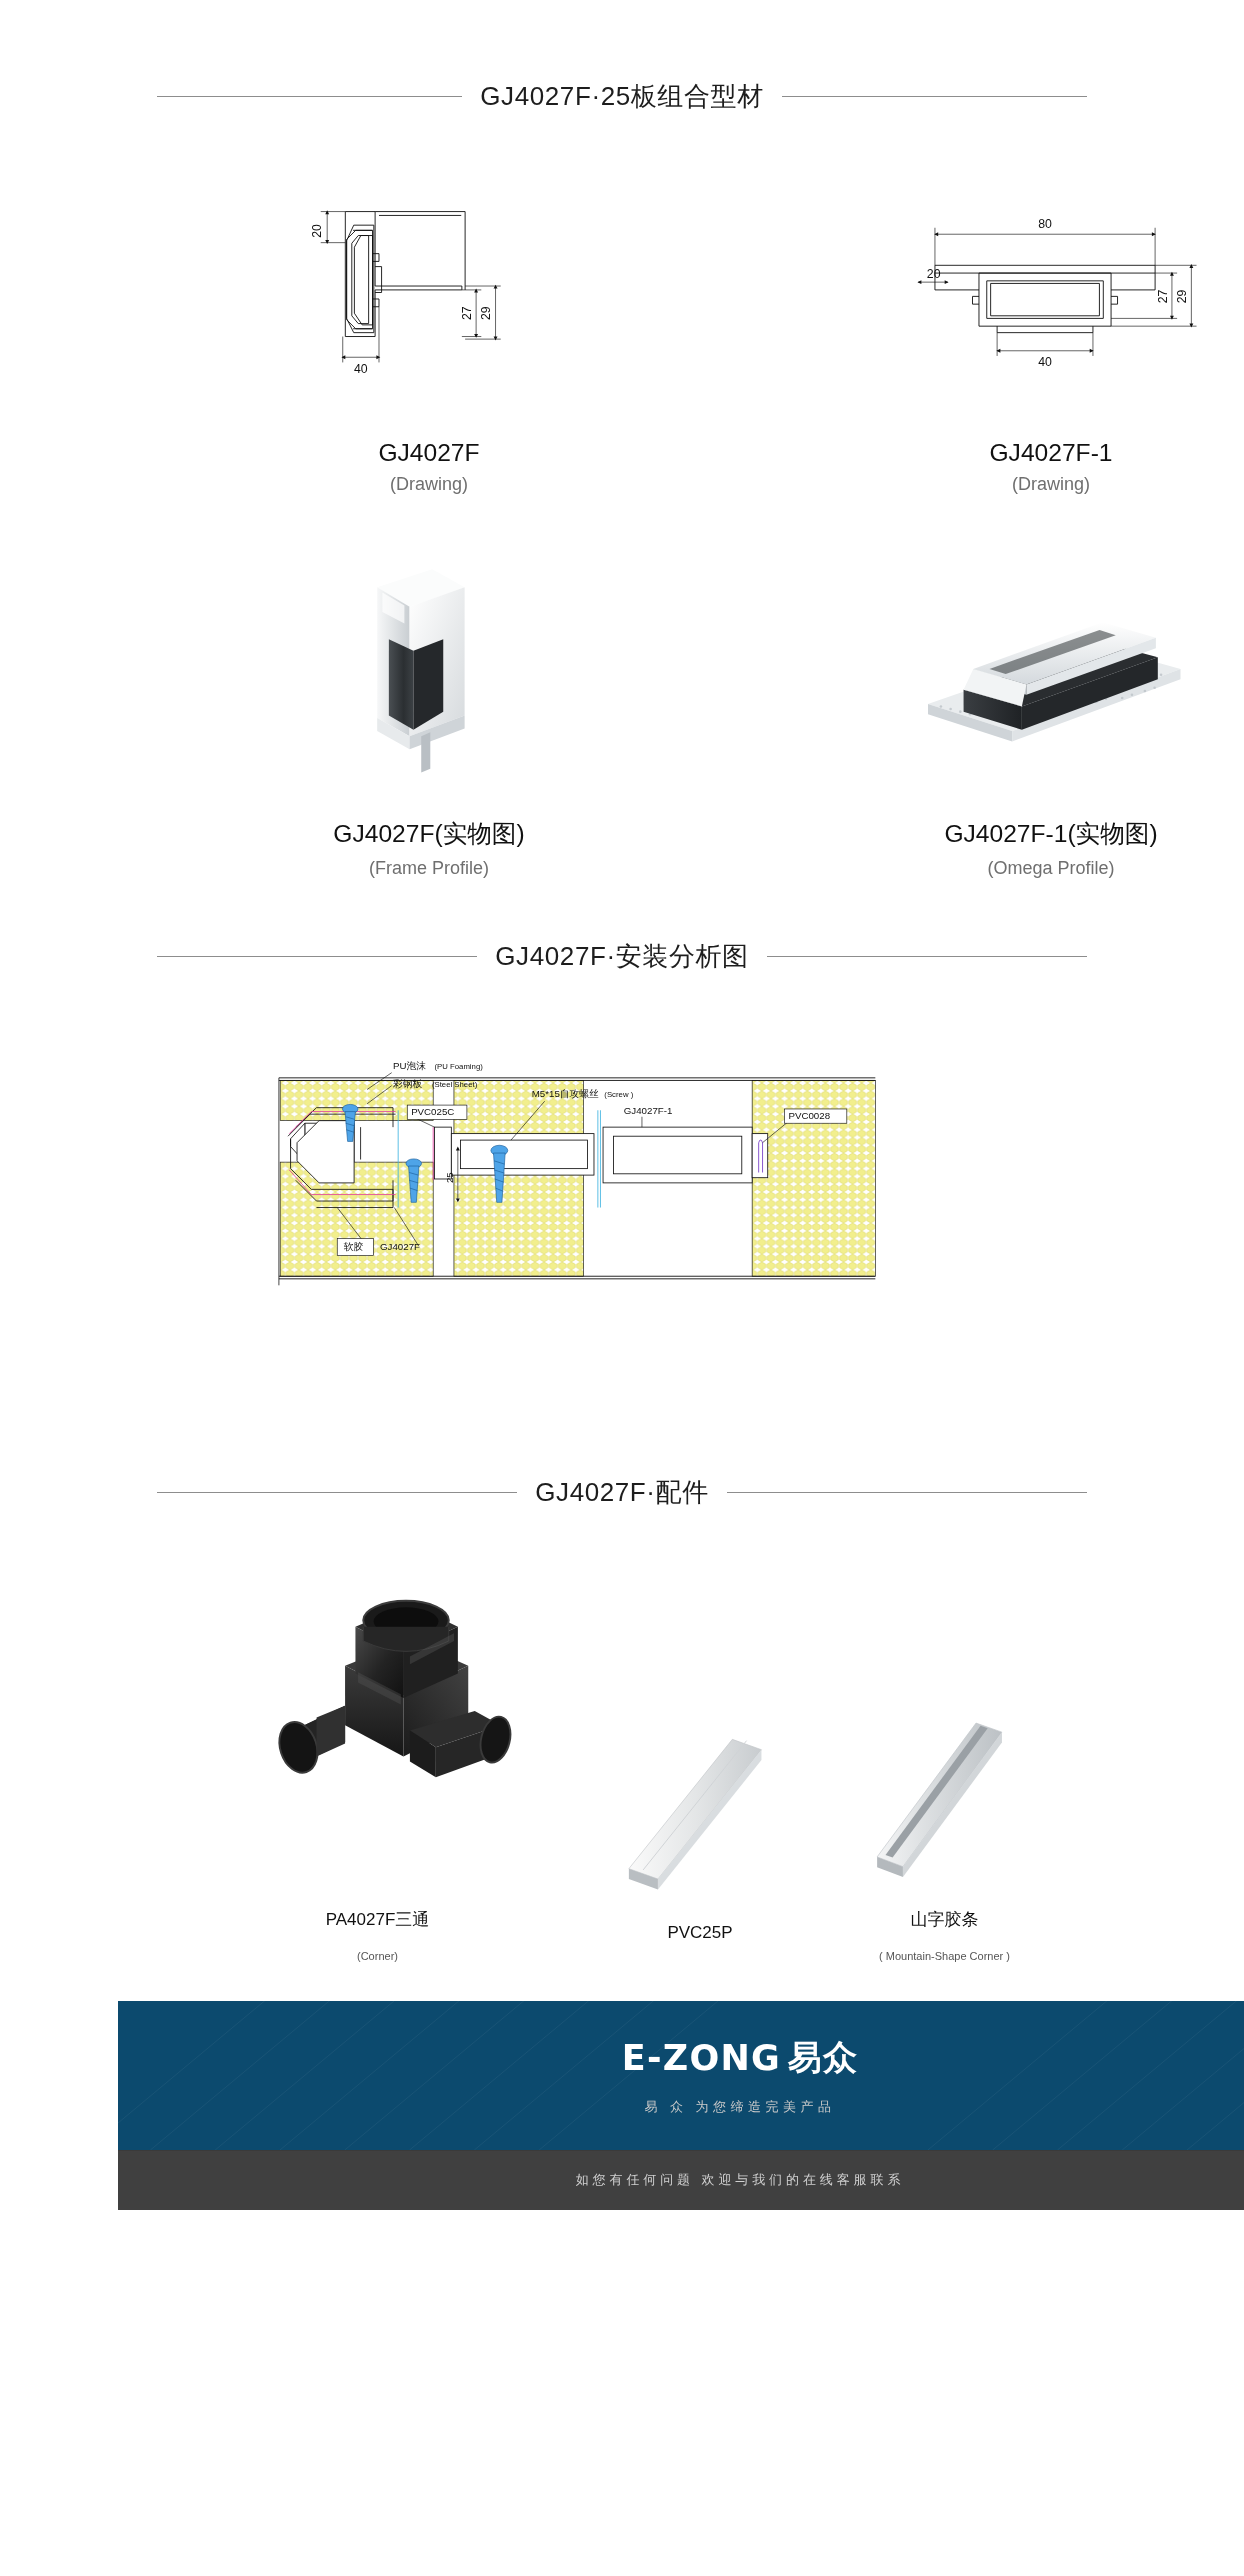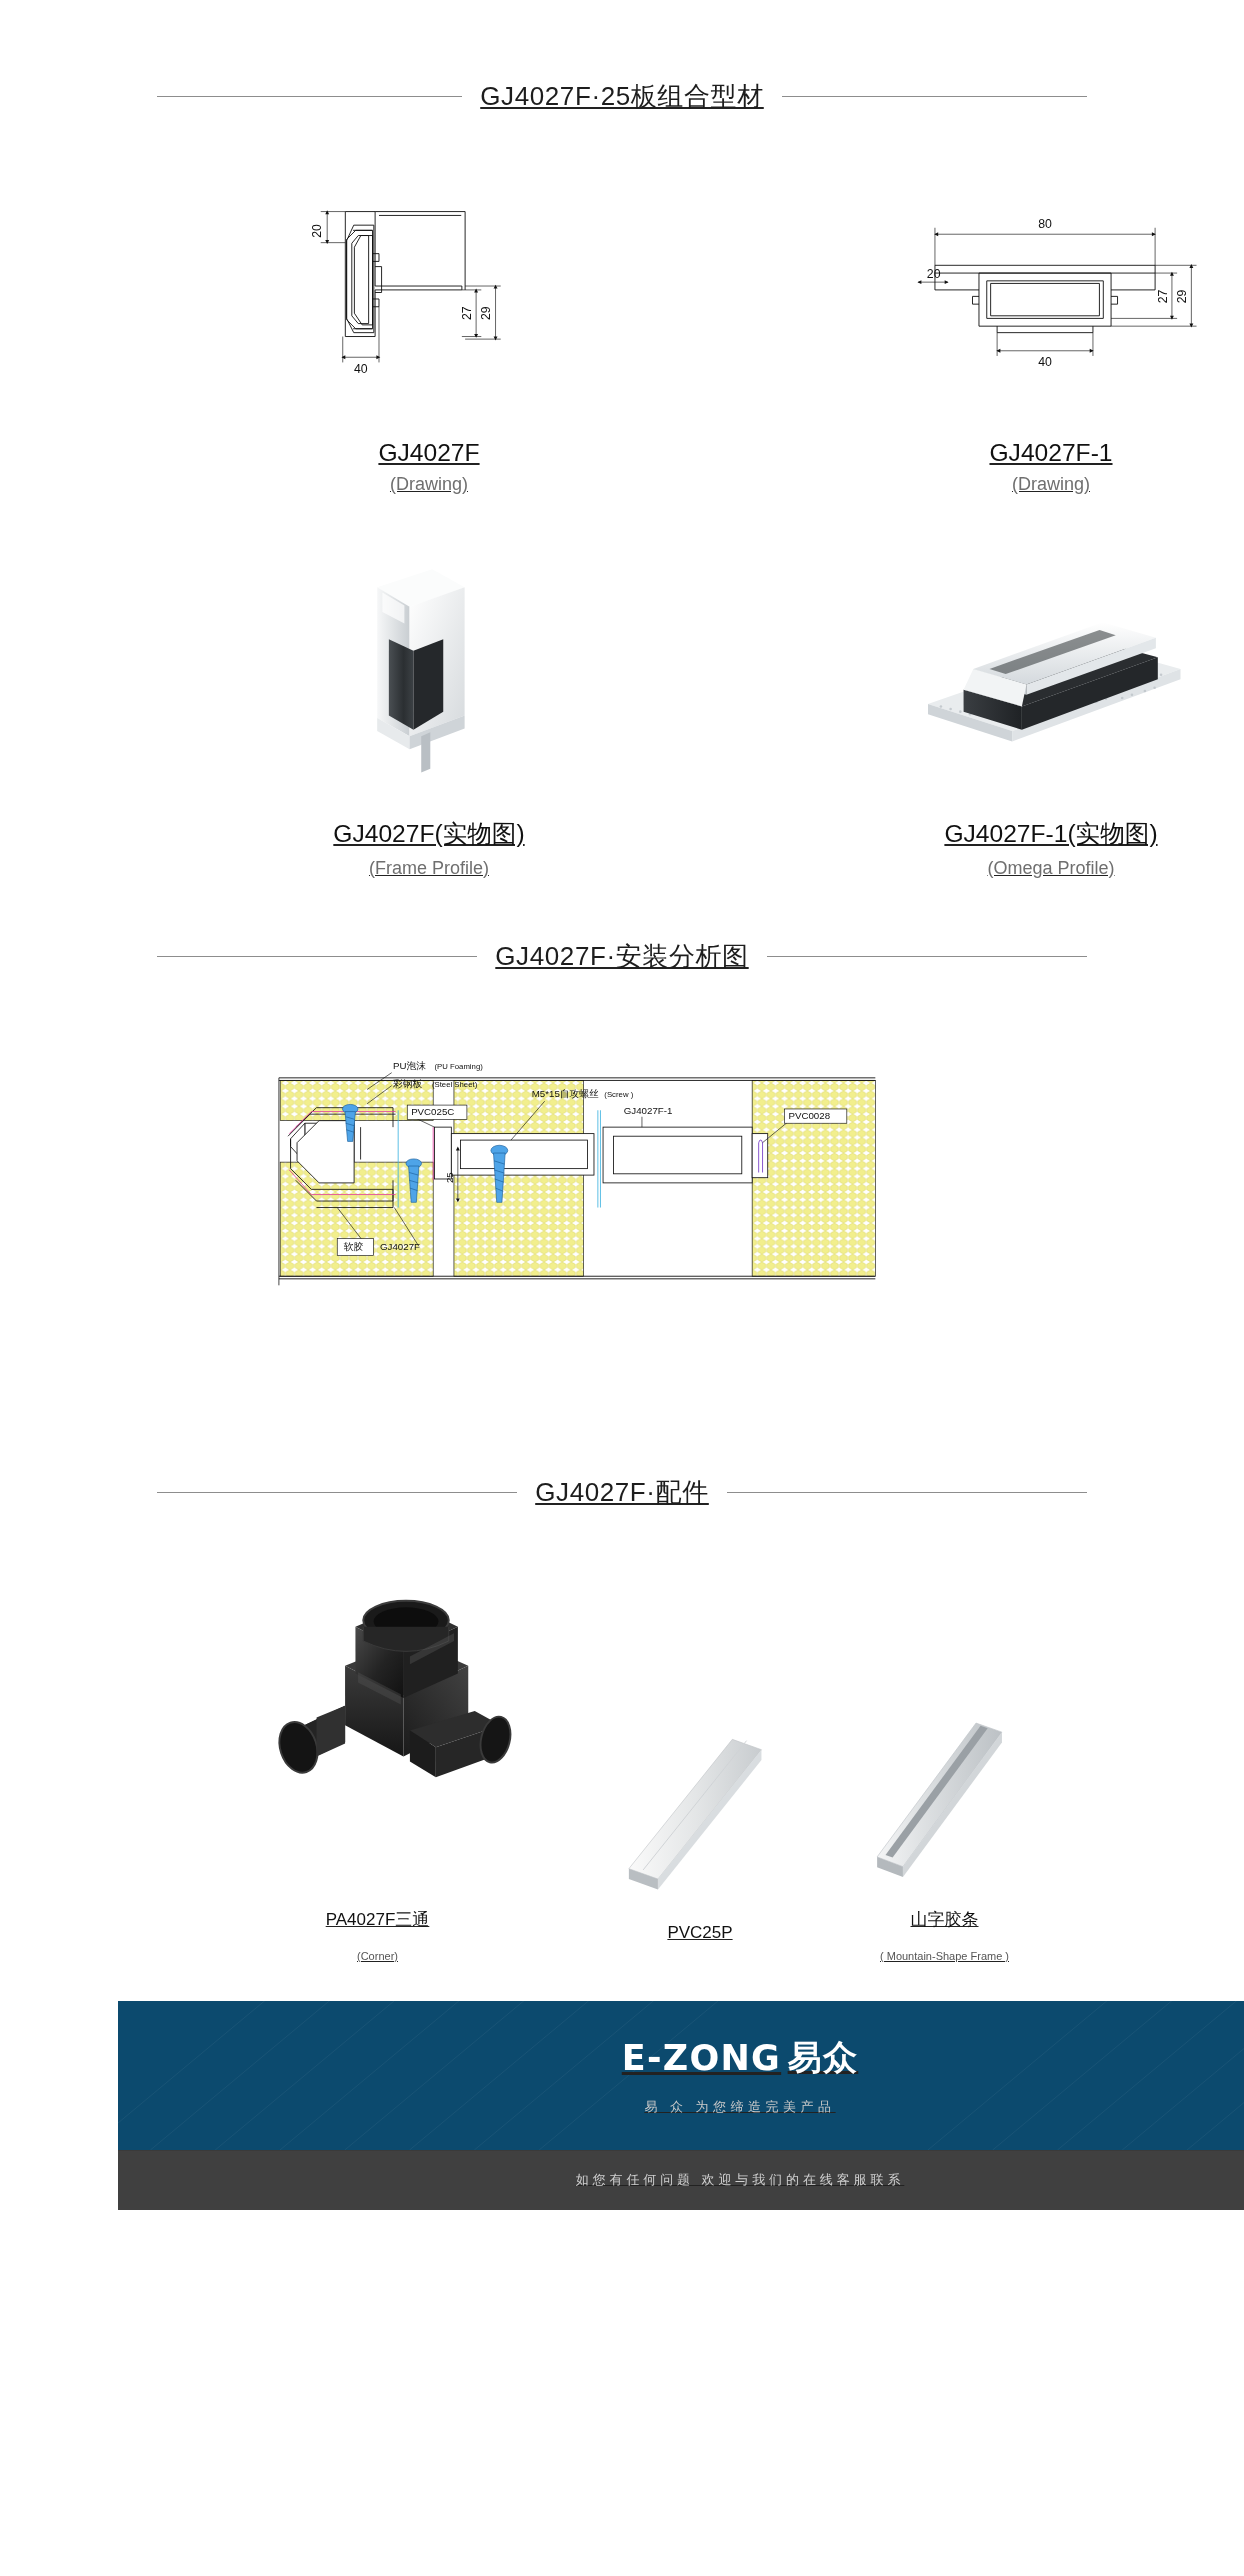--- a/index.html
+++ b/index.html
@@ -4,21 +4,21 @@
 <style>
   * { box-sizing: border-box; }
   html, body { margin: 0; padding: 0; }
   body {
     width: 1244px;
     background: #ffffff;
     font-family: "Liberation Sans", "DejaVu Sans", sans-serif;
     color: #222;
     -webkit-font-smoothing: antialiased;
   }
-  .page { width: 1008px; margin: 0 auto; position: relative; text-decoration: underline; }
+  .page { width: 1008px; margin: 0 auto; position: relative; }
 
   
   .section-head {
     display: flex;
     align-items: center;
     justify-content: center;
     gap: 18px;
     padding: 0 39px;
   }
   .section-head .rule {
@@ -651,21 +651,21 @@
               <stop offset="100%" stop-color="#bcc1c5"></stop>
             </linearGradient>
           </defs>
           <polygon points="45,255 198,48 238,62 85,270" fill="url(#strip2)" stroke="#bfc4c8" stroke-width="1"></polygon>
           <polygon points="58,252 205,52 216,56 69,256" fill="#9aa0a5"></polygon>
           <polygon points="45,255 85,270 85,286 45,271" fill="#b4b9bd"></polygon>
           <polygon points="85,270 238,62 238,78 85,286" fill="#d2d6d9"></polygon>
         </svg>
       </div>
       <div class="acc-name">山字胶条</div>
-      <div class="acc-sub">( Mountain-Shape Frame )</div>
+      <div class="acc-sub">( Mountain-Shape Corner )</div>
     </div>
   </div>
 
   <div class="footer">
     <svg class="watermark" viewBox="0 0 1920 230" preserveAspectRatio="none">
       <g stroke="#ffffff" stroke-width="1" fill="none">
         <path d="M-50 230 L250 -20 M50 230 L350 -20 M150 230 L450 -20 M250 230 L550 -20 M350 230 L650 -20 M450 230 L750 -20 M550 230 L850 -20 M650 230 L950 -20 M1250 230 L1550 -20 M1350 230 L1650 -20 M1450 230 L1750 -20 M1550 230 L1850 -20 M1650 230 L1950 -20 M1750 230 L2050 -20"></path>
       </g>
     </svg>
     <div class="brandline">

